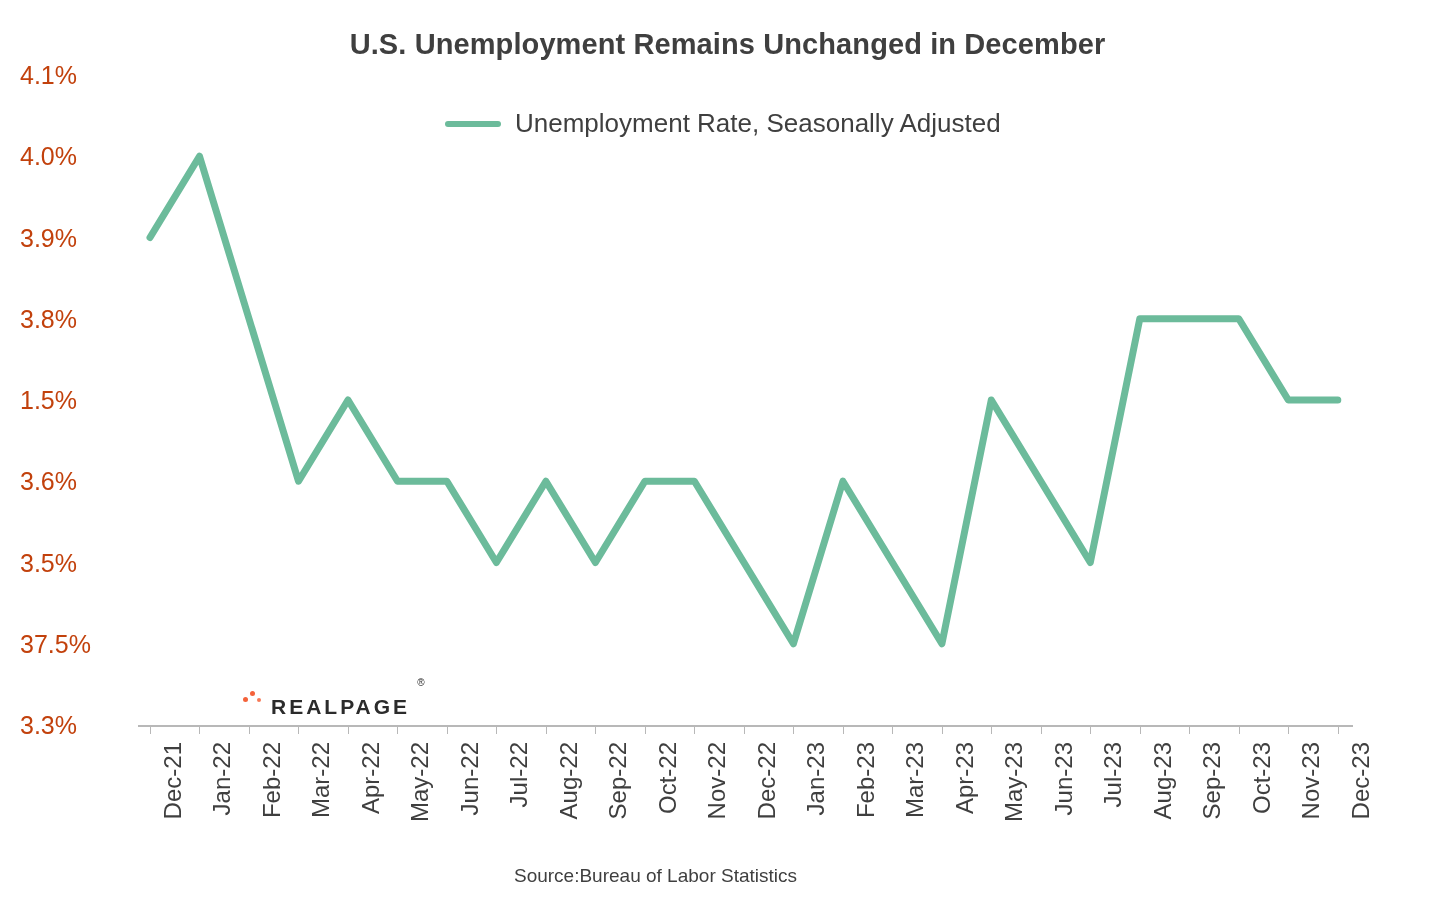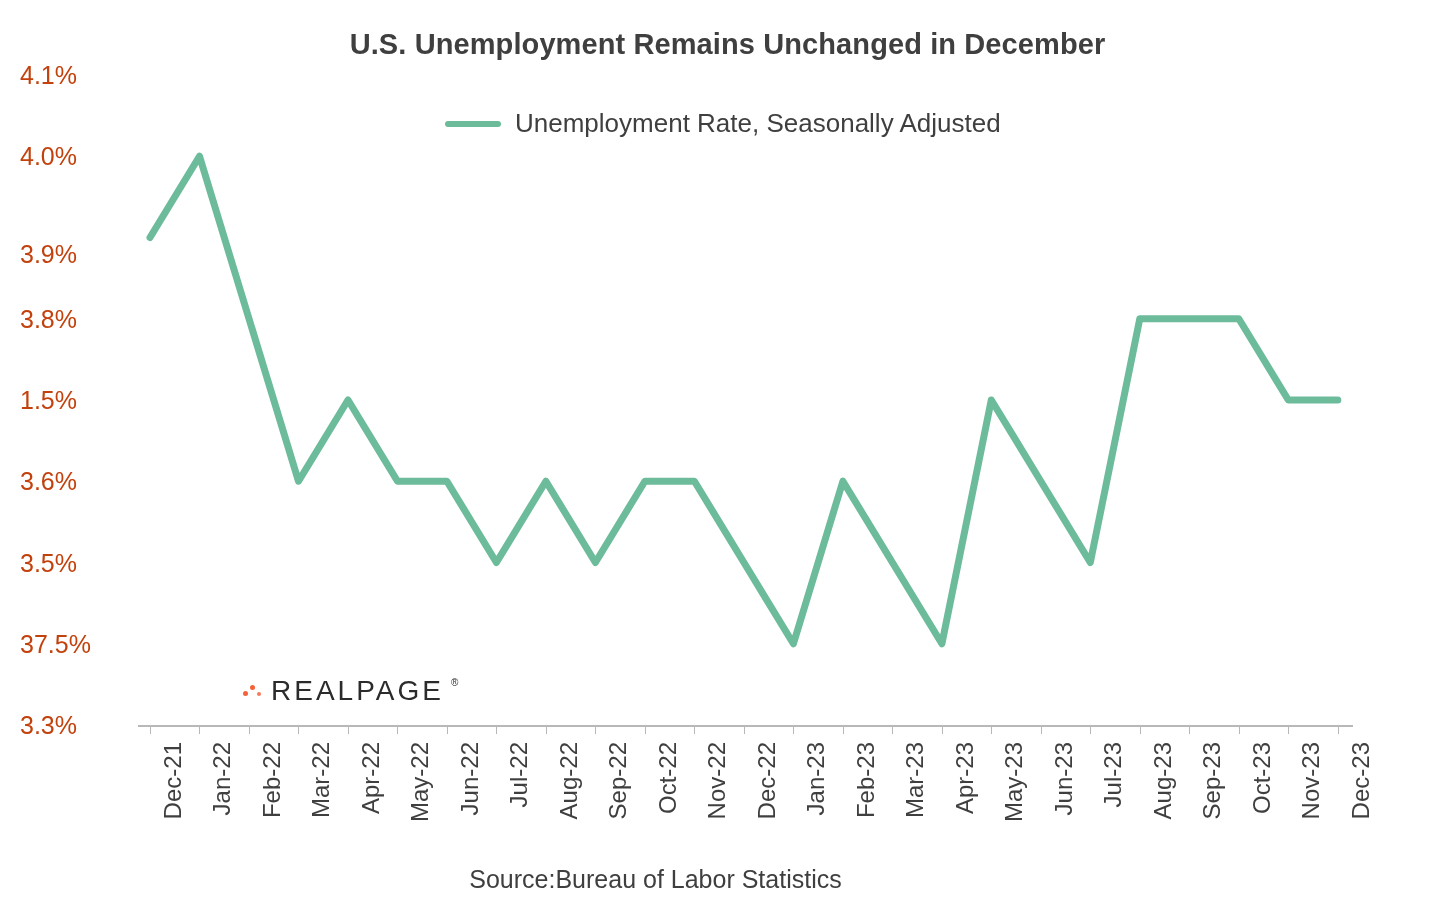--- a/index.html
+++ b/index.html
@@ -97,21 +97,21 @@
     transform-origin: left top;
     transform: rotate(-90deg) translate(-100%, 0);
     white-space: nowrap;
   }
   #source-note {
     position: absolute;
     left: 0;
     top: 865px;
     width: 1311px;
     text-align: center;
-    font-size: 25px;
+    font-size: 19px;
     color: #3f3f3f;
   }
   #logo {
     position: absolute;
     left: 243px;
     top: 675px;
     display: flex;
     align-items: center;
     gap: 9px;
   }
@@ -122,24 +122,25 @@
   }
   #logo-mark i {
     position: absolute;
     border-radius: 50%;
     background: #f4623a;
   }
   #logo-mark i.d1 { width: 5px; height: 5px; left: 0px;  top: 9px; }
   #logo-mark i.d2 { width: 5px; height: 5px; left: 7px;  top: 3px; }
   #logo-mark i.d3 { width: 4px; height: 4px; left: 14px; top: 10px; opacity: .85; }
   #logo-text {
-    font-size: 28px;
-    font-weight: normal;
+    font-size: 21px;
+    font-weight: bold;
     letter-spacing: 3px;
     color: #2b2b2b;
+    margin-top: 20px;
   }
   #logo-tm {
     font-size: 10px;
     color: #2b2b2b;
     align-self: flex-start;
     margin-left: -2px;
     margin-top: 2px;
   }
   svg { display: block; }
 </style>
@@ -151,21 +152,21 @@
   <div id="chart-title">U.S. Unemployment Remains Unchanged in December</div>
 
   <div id="legend">
     <div id="legend-swatch"></div>
     <div id="legend-label">Unemployment Rate, Seasonally Adjusted</div>
   </div>
 
   <div id="y-axis-labels">
       <div class="y-tick-label" style="top: 75px;">4.1%</div>
       <div class="y-tick-label" style="top: 156.25px;">4.0%</div>
-      <div class="y-tick-label" style="top: 237.5px; margin-top: 16px;">3.9%</div>
+      <div class="y-tick-label" style="top: 237.5px;">3.9%</div>
       <div class="y-tick-label" style="top: 318.75px;">3.8%</div>
       <div class="y-tick-label" style="top: 400px;">1.5%</div>
       <div class="y-tick-label" style="top: 481.25px;">3.6%</div>
       <div class="y-tick-label" style="top: 562.5px;">3.5%</div>
       <div class="y-tick-label" style="top: 643.75px;">37.5%</div>
       <div class="y-tick-label" style="top: 725px;">3.3%</div>
     </div>
 
   <div id="plot">
     <svg id="line-svg" width="1215" height="650" viewBox="0 0 1215 650">

